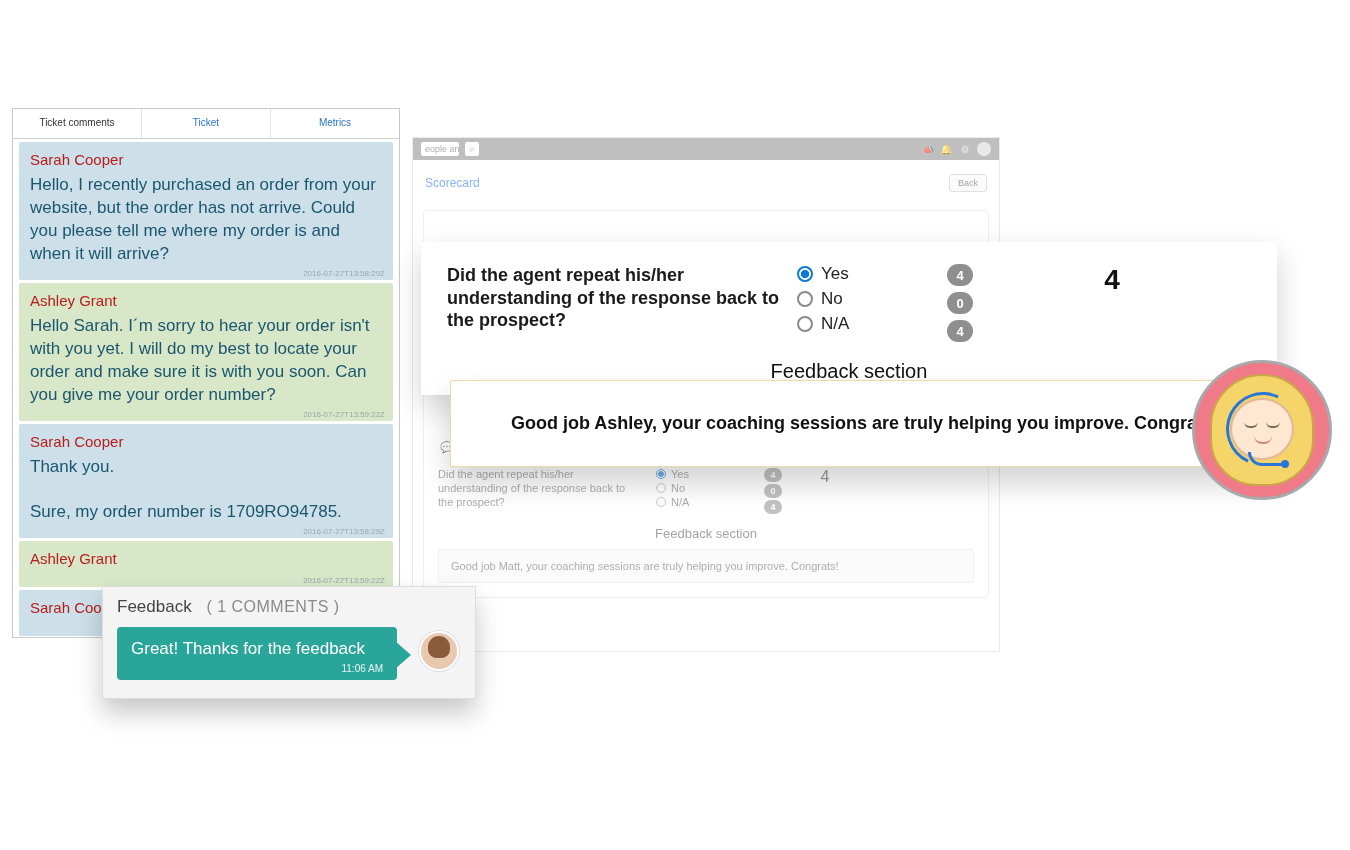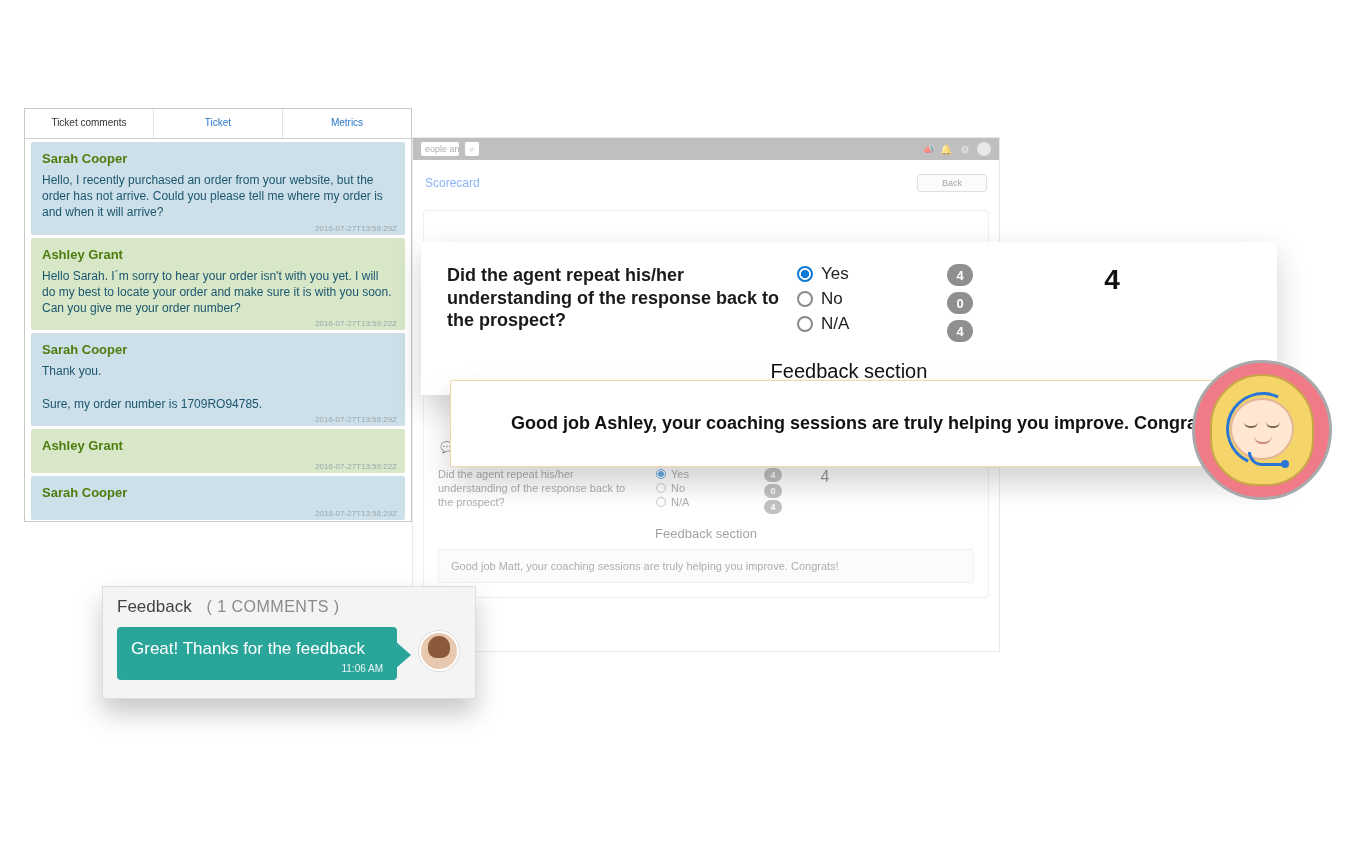--- a/index.html
+++ b/index.html
@@ -1,28 +1,28 @@
 <!DOCTYPE html>
 <html><head>
 <meta charset="utf-8">
 <style>
   html,body{margin:0;padding:0;width:1350px;height:850px;background:#fff;font-family:"Helvetica Neue",Arial,sans-serif;overflow:hidden;}
   *{box-sizing:border-box;}
 
   
-  .ticket-panel{position:absolute;left:24px;top:108px;width:388px;border:1px solid #c9c9c9;background:#fff;}
+  .ticket-panel{position:absolute;left:12px;top:108px;width:388px;border:1px solid #c9c9c9;background:#fff;}
   .ticket-tabs{display:flex;border-bottom:1px solid #d0d0d0;}
   .ticket-tabs .tab{flex:1;text-align:center;padding:8px 4px;font-size:10px;color:#2a76c8;cursor:pointer;}
   .ticket-tabs .tab.active{color:#333;background:#fff;border-bottom:2px solid #fff;}
   .ticket-tabs .tab+.tab{border-left:1px solid #e3e3e3;}
   .msg{position:relative;margin:3px 6px 1px 6px;padding:9px 11px 14px 11px;border-radius:2px;}
   .msg.customer{background:#cde0e9;}
   .msg.agent{background:#d7e7c8;}
-  .msg .name{font-weight:700;font-size:13px;color:#4d7c0f;margin-bottom:6px;}
-  .msg .body{font-size:12px;color:#1b566f;line-height:1.35;}
+  .msg .name{font-weight:400;font-size:15px;color:#b91c1c;margin-bottom:6px;}
+  .msg .body{font-size:17px;color:#1b566f;line-height:1.35;}
   .msg .ts{position:absolute;right:8px;bottom:2px;font-size:8px;color:#9aa7ad;}
 
   
   .comments-panel{position:absolute;left:102px;top:586px;width:374px;background:#f4f4f4;border:1px solid #ddd;box-shadow:0 14px 24px rgba(0,0,0,.22);padding:10px 14px 18px 14px;}
   .comments-hdr{font-size:17px;color:#444;}
   .comments-hdr .cnt{font-size:16px;color:#8a8a8a;letter-spacing:.5px;margin-left:10px;}
   .bubble-row{position:relative;margin-top:10px;display:flex;align-items:flex-start;}
   .bubble{position:relative;background:#2aa59a;color:#fff;border-radius:4px;padding:12px 14px 6px 14px;width:280px;}
   .bubble .txt{font-size:17px;}
   .bubble .time{text-align:right;font-size:10px;margin-top:4px;opacity:.9;}
@@ -33,21 +33,21 @@
   
   .bg-app{position:absolute;left:412px;top:137px;width:588px;height:515px;background:#fff;border:1px solid #ddd;opacity:.6;}
   .bg-top{background:#969696;height:22px;display:flex;align-items:center;padding:0 8px;gap:6px;}
   .bg-search{background:#fff;color:#777;font-size:9px;padding:2px 4px;border-radius:2px;width:38px;white-space:nowrap;overflow:hidden;}
   .bg-search-btn{width:14px;height:14px;background:#fff;border-radius:2px;display:flex;align-items:center;justify-content:center;color:#777;font-size:9px;}
   .bg-top .spacer{flex:1;}
   .bg-ico{width:12px;height:12px;color:#e0e0e0;font-size:10px;display:inline-flex;align-items:center;justify-content:center;}
   .bg-av{width:14px;height:14px;border-radius:50%;background:#d9d9d9;}
   .bg-sub{display:flex;justify-content:space-between;align-items:center;padding:14px 12px;}
   .bg-sub .ttl{color:#3b82f6;font-size:12px;}
-  .bg-back{border:1px solid #ccc;border-radius:3px;padding:3px 24px;font-size:9px;color:#666;background:#fafafa;cursor:pointer;}
+  .bg-back{border:1px solid #ccc;border-radius:3px;padding:3px 8px;font-size:9px;color:#666;background:#fafafa;cursor:pointer;}
   .bg-card{margin:4px 10px 0 10px;border:1px solid #e6e6e6;border-radius:4px;padding:14px;}
   .bg-add{color:#2aa59a;font-size:11px;display:flex;align-items:center;gap:5px;margin:6px 2px 14px 2px;}
   .bg-q{display:flex;align-items:flex-start;gap:18px;font-size:11px;color:#777;}
   .bg-q .qt{width:200px;line-height:1.25;}
   .bg-opts{width:90px;}
   .bg-opt{display:flex;align-items:center;gap:5px;margin-bottom:2px;}
   .rad{width:10px;height:10px;border:1px solid #aaa;border-radius:50%;display:inline-block;}
   .rad.on{border-color:#0a7ad6;background:radial-gradient(circle,#0a7ad6 48%,#fff 54%);}
   .bg-badges{display:flex;flex-direction:column;gap:2px;}
   .bdg{background:#9a9a9a;color:#fff;border-radius:9px;min-width:18px;height:14px;font-size:9px;font-weight:700;display:inline-flex;align-items:center;justify-content:center;padding:0 5px;}

